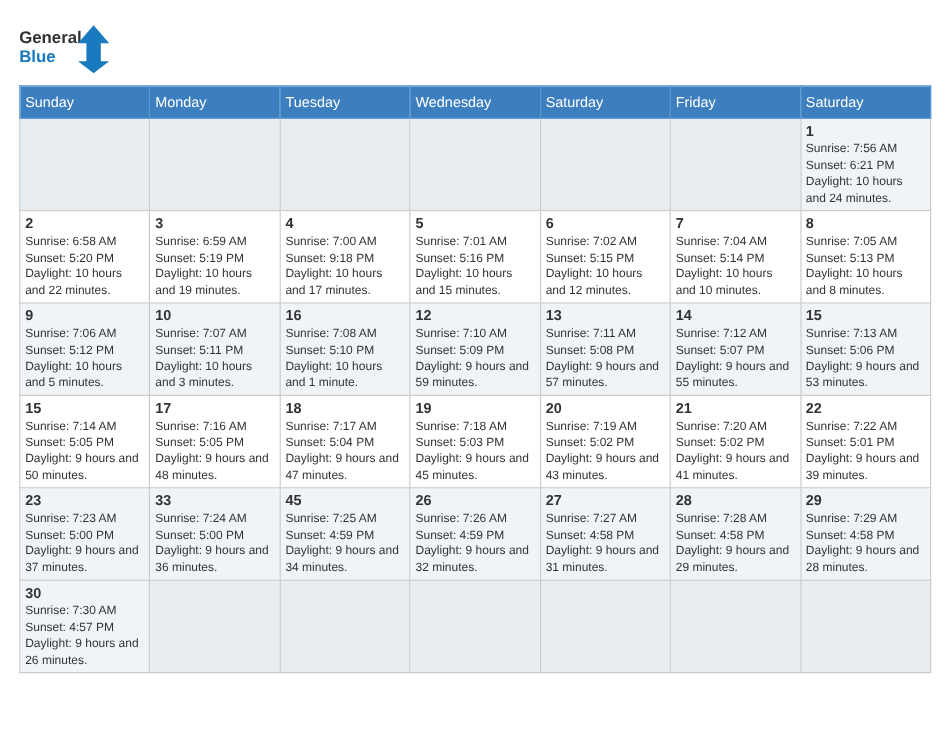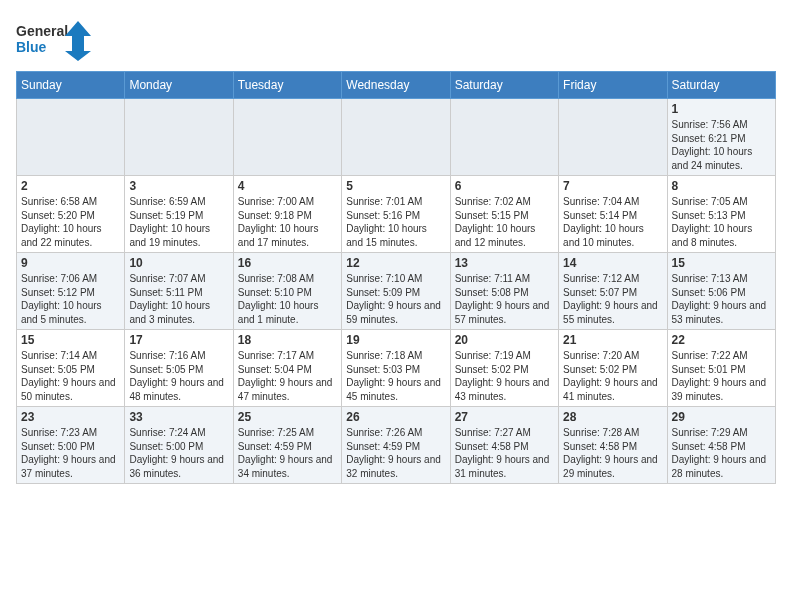--- a/index.html
+++ b/index.html
@@ -263,21 +263,21 @@
 Sunset: 5:00 PM
 Daylight: 9 hours and 37 minutes.</div>
         </td>
         <td>
           <span class="day-number">33</span>
           <div class="day-info">Sunrise: 7:24 AM
 Sunset: 5:00 PM
 Daylight: 9 hours and 36 minutes.</div>
         </td>
         <td>
-          <span class="day-number">25</span>
+          <span class="day-number">45</span>
           <div class="day-info">Sunrise: 7:25 AM
 Sunset: 4:59 PM
 Daylight: 9 hours and 34 minutes.</div>
         </td>
         <td>
           <span class="day-number">26</span>
           <div class="day-info">Sunrise: 7:26 AM
 Sunset: 4:59 PM
 Daylight: 9 hours and 32 minutes.</div>
         </td>
@@ -293,14 +293,28 @@
 Sunset: 4:58 PM
 Daylight: 9 hours and 29 minutes.</div>
         </td>
         <td>
           <span class="day-number">29</span>
           <div class="day-info">Sunrise: 7:29 AM
 Sunset: 4:58 PM
 Daylight: 9 hours and 28 minutes.</div>
         </td>
       </tr>
+      <tr>
+        <td>
+          <span class="day-number">30</span>
+          <div class="day-info">Sunrise: 7:30 AM
+Sunset: 4:57 PM
+Daylight: 9 hours and 26 minutes.</div>
+        </td>
+        <td class="empty-cell"></td>
+        <td class="empty-cell"></td>
+        <td class="empty-cell"></td>
+        <td class="empty-cell"></td>
+        <td class="empty-cell"></td>
+        <td class="empty-cell"></td>
+      </tr>
     </tbody>
 </table>
 
 </body></html>

